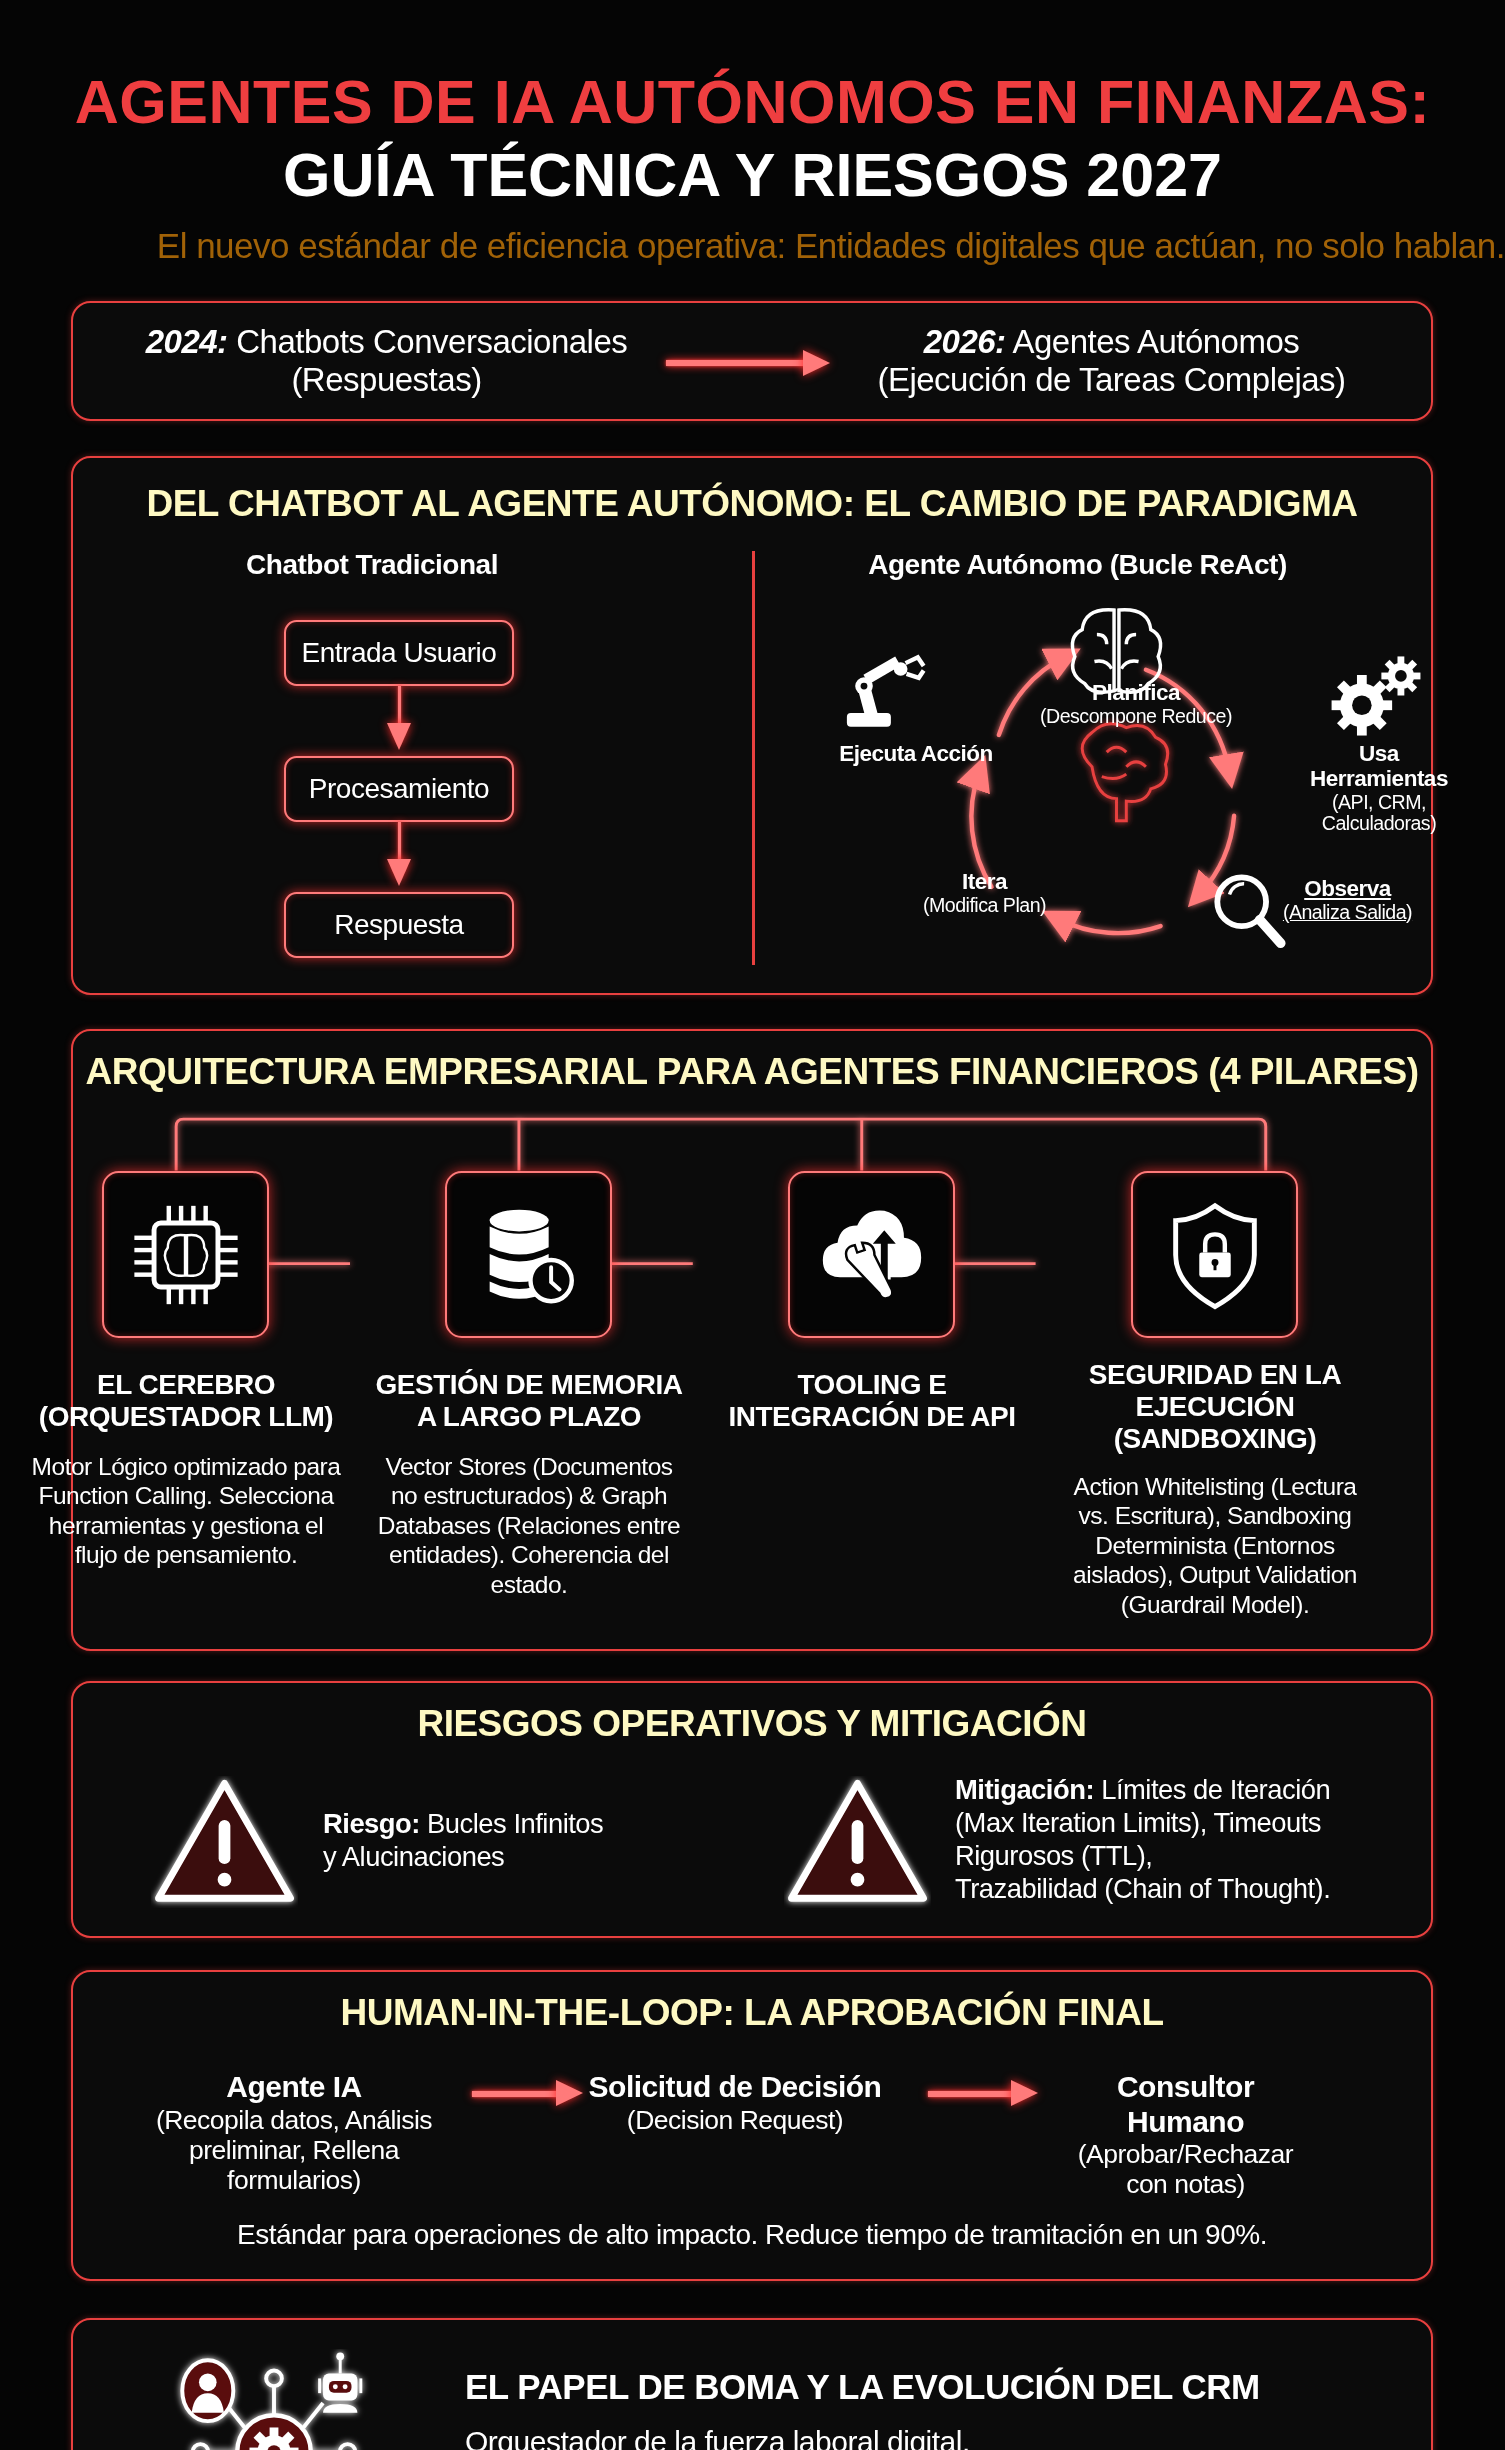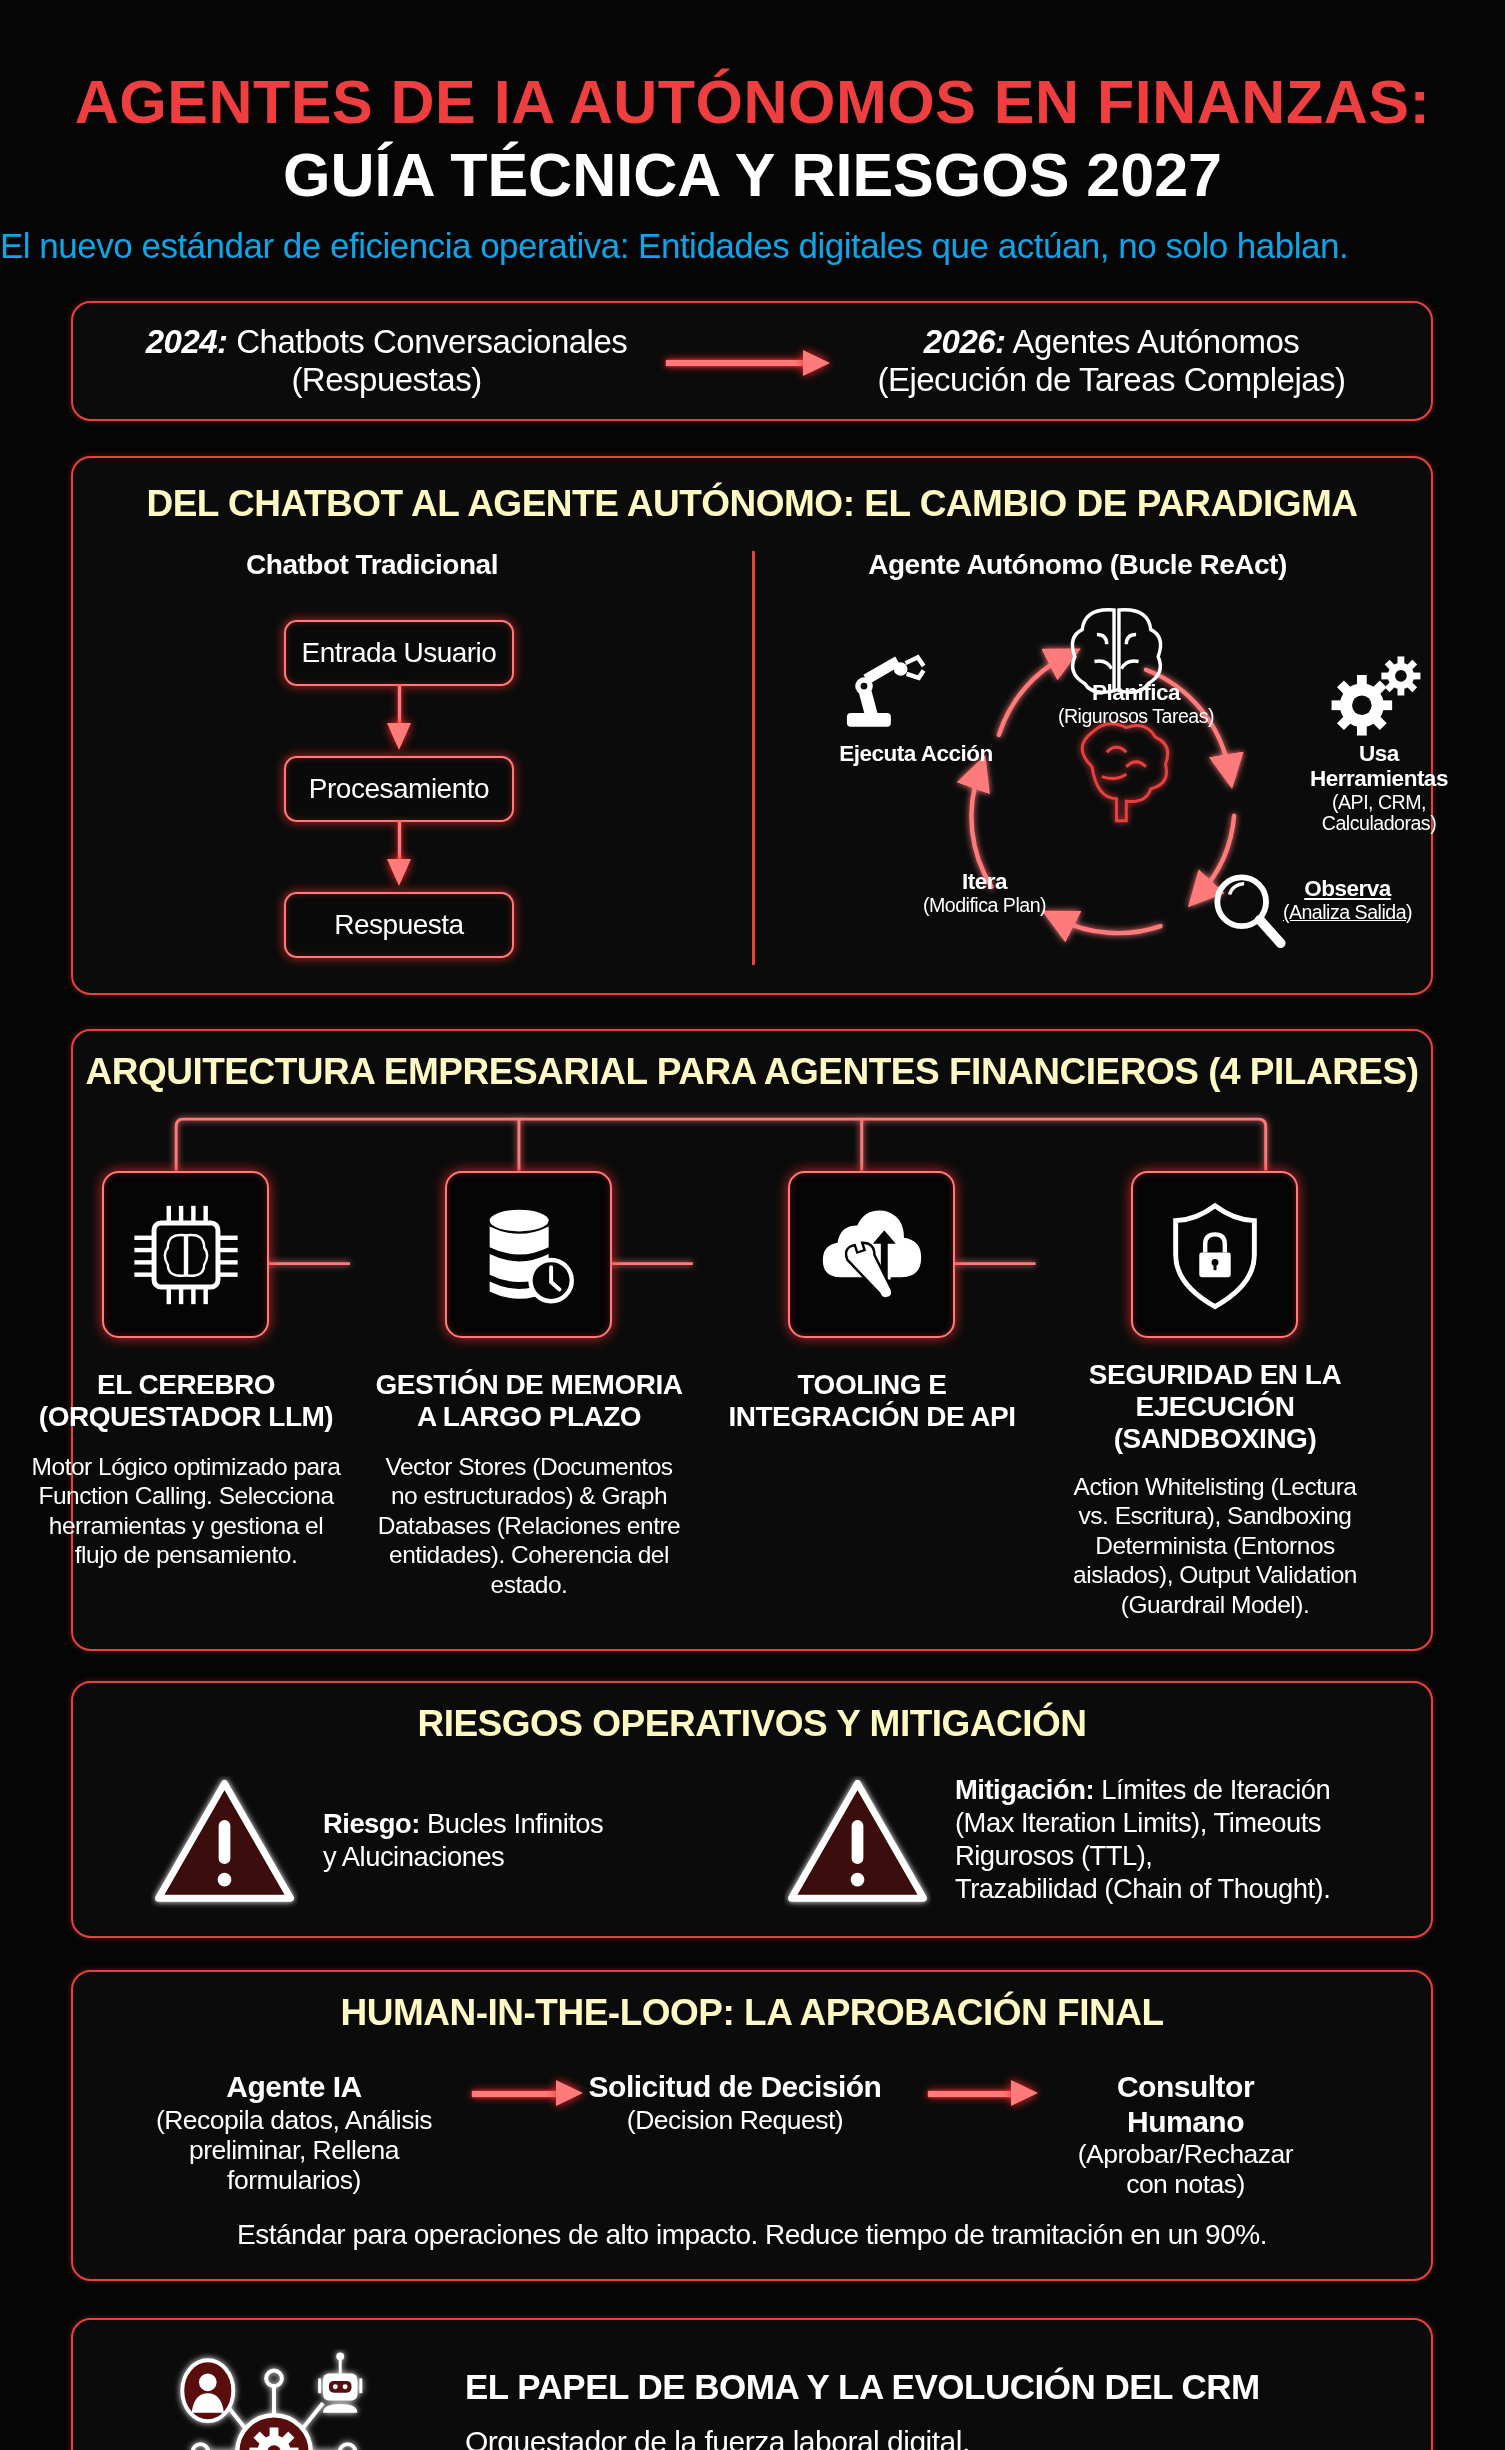--- a/index.html
+++ b/index.html
@@ -3,21 +3,21 @@
 <meta charset="utf-8">
 <style>
   * { box-sizing: border-box; margin: 0; padding: 0; }
   html, body { width: 1505px; height: 2774px; background: #050505; overflow: hidden; }
   body { position: relative; font-family: "Liberation Sans", "DejaVu Sans", sans-serif; color: #ffffff; }
 
   .abs { position: absolute; }
 
   .title1 { left: 0; width: 1505px; top: 69px; font-size: 61px; font-weight: 700; color: #ef3e40; letter-spacing: 0.5px; text-align: center; line-height: 1.1; font-family: "Liberation Sans", sans-serif; }
   .title2 { left: 0; width: 1505px; top: 142px; font-size: 61px; font-weight: 700; color: #ffffff; text-align: center; line-height: 1.1; }
-  .subtitle { left: 0; width: 1505px; top: 226px; font-size: 35px; color: #0ea5e9; text-align: left; font-family: "Liberation Sans Narrow", "Liberation Sans", sans-serif; letter-spacing: -0.5px; }
+  .subtitle { left: 0; width: 1505px; top: 226px; font-size: 35px; color: #a16207; text-align: right; font-family: "Liberation Sans Narrow", "Liberation Sans", sans-serif; letter-spacing: -0.5px; }
 
   .card { position: absolute; left: 71px; width: 1362px; border: 2.9px solid #e8403f; border-radius: 19.6px; background: #0b0b0b; box-shadow: 0 0 6.9px rgba(232,64,63,0.35); }
 
   .section-title { position: absolute; left: 0; width: 100%; text-align: center; font-size: 37px; font-weight: 700; color: #fef9c3; letter-spacing: -0.5px; }
 
   
   .tl-left, .tl-right { position: absolute; top: 19.6px; text-align: center; font-size: 33px; line-height: 1.15; letter-spacing: -0.5px; }
   .tl-left { left: 39px; width: 549px; }
   .tl-right { left: 764px; width: 549px; }
   .tl-left b, .tl-right b { font-weight: 700; font-style: italic; }
@@ -163,21 +163,21 @@
   </svg>
 
   <svg class="abs" style="left:1137px;top:412px;" width="78" height="83" viewBox="0 0 160 170">
     <circle cx="65" cy="65" r="50" fill="none" stroke="#fff" stroke-width="12"></circle>
     <path d="M 40 50 a 30 30 0 0 1 30 -22" fill="none" stroke="#fff" stroke-width="7"></path>
     <line x1="102" y1="102" x2="145" y2="150" stroke="#fff" stroke-width="20" stroke-linecap="round"></line>
   </svg>
 
   <div class="cyc-label" style="left:960px;top:223px;width:206px;">
     <span class="b">Planifica</span>
-    <span class="s">(Rigurosos Tareas)</span>
+    <span class="s">(Descompone Reduce)</span>
   </div>
   <div class="cyc-label" style="left:1235px;top:284px;width:142px;">
     <span class="b">Usa Herramientas</span>
     <span class="s">(API, CRM, Calculadoras)</span>
   </div>
   <div class="cyc-label" style="left:1196px;top:419px;width:157px;text-decoration:underline;">
     <span class="b">Observa</span>
     <span class="s">(Analiza Salida)</span>
   </div>
   <div class="cyc-label" style="left:833px;top:412px;width:157px;">

